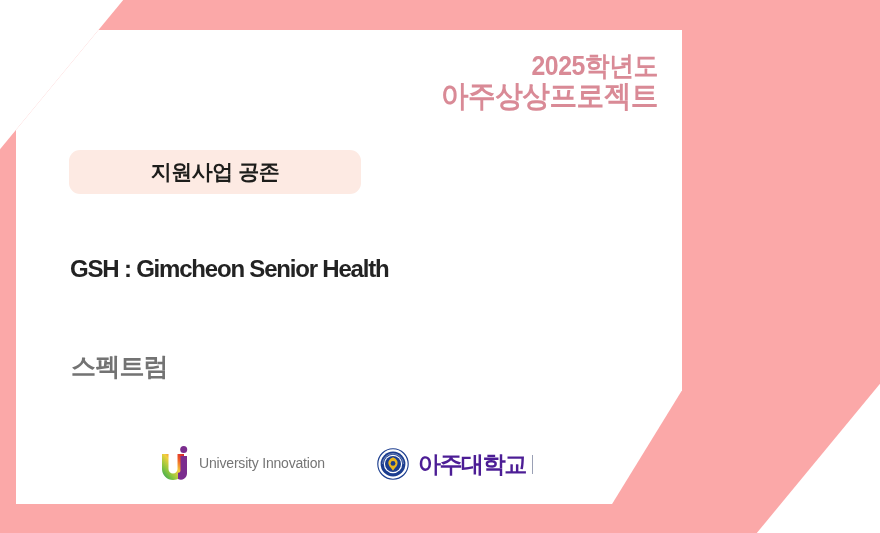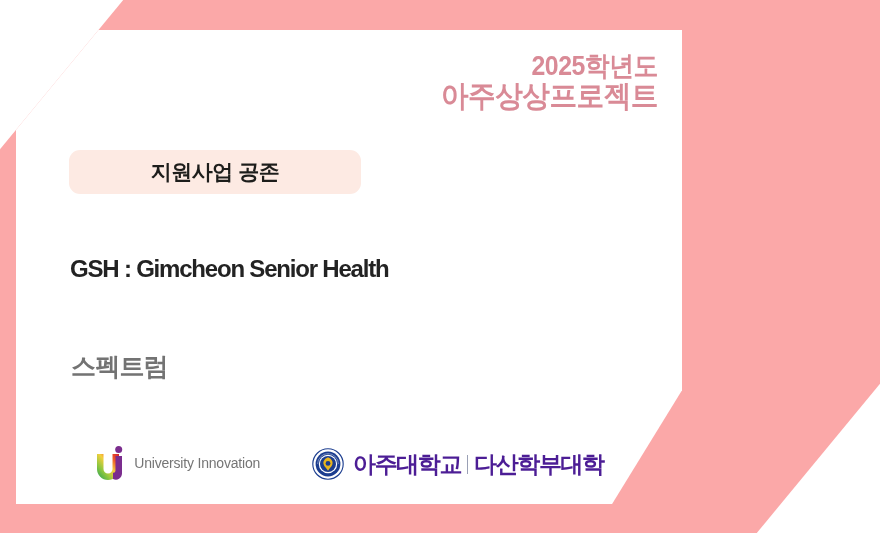--- a/index.html
+++ b/index.html
@@ -221,20 +221,19 @@
           <circle cx="20" cy="20" r="15.5" fill="#1B3D8F"></circle>
           <circle cx="20" cy="20" r="11.5" fill="#ffffff"></circle>
           <circle cx="20" cy="20" r="10" fill="#1B3D8F"></circle>
           <path d="M20 11.5 C24.6 13.4 26.6 17 25.4 20.6 C24.4 23.6 21.9 25.2 20 28.5 C18.1 25.2 15.6 23.6 14.6 20.6 C13.4 17 15.4 13.4 20 11.5 Z" fill="#E8B51E"></path>
           <circle cx="20" cy="19.3" r="3" fill="#1B3D8F"></circle>
           <path d="M7 20 A13 13 0 0 1 33 20" fill="none" stroke="#ffffff" stroke-width="0.9" opacity="0.55"></path>
         </svg>
         <div id="ajou-wordmark">
           <span>아주대학교</span>
           <span id="ajou-divider"></span>
-          <span>다산학부대학</span>
         </div>
       </div>
 
     </div>
 
   </div>
 </div>
 
 </body></html>

